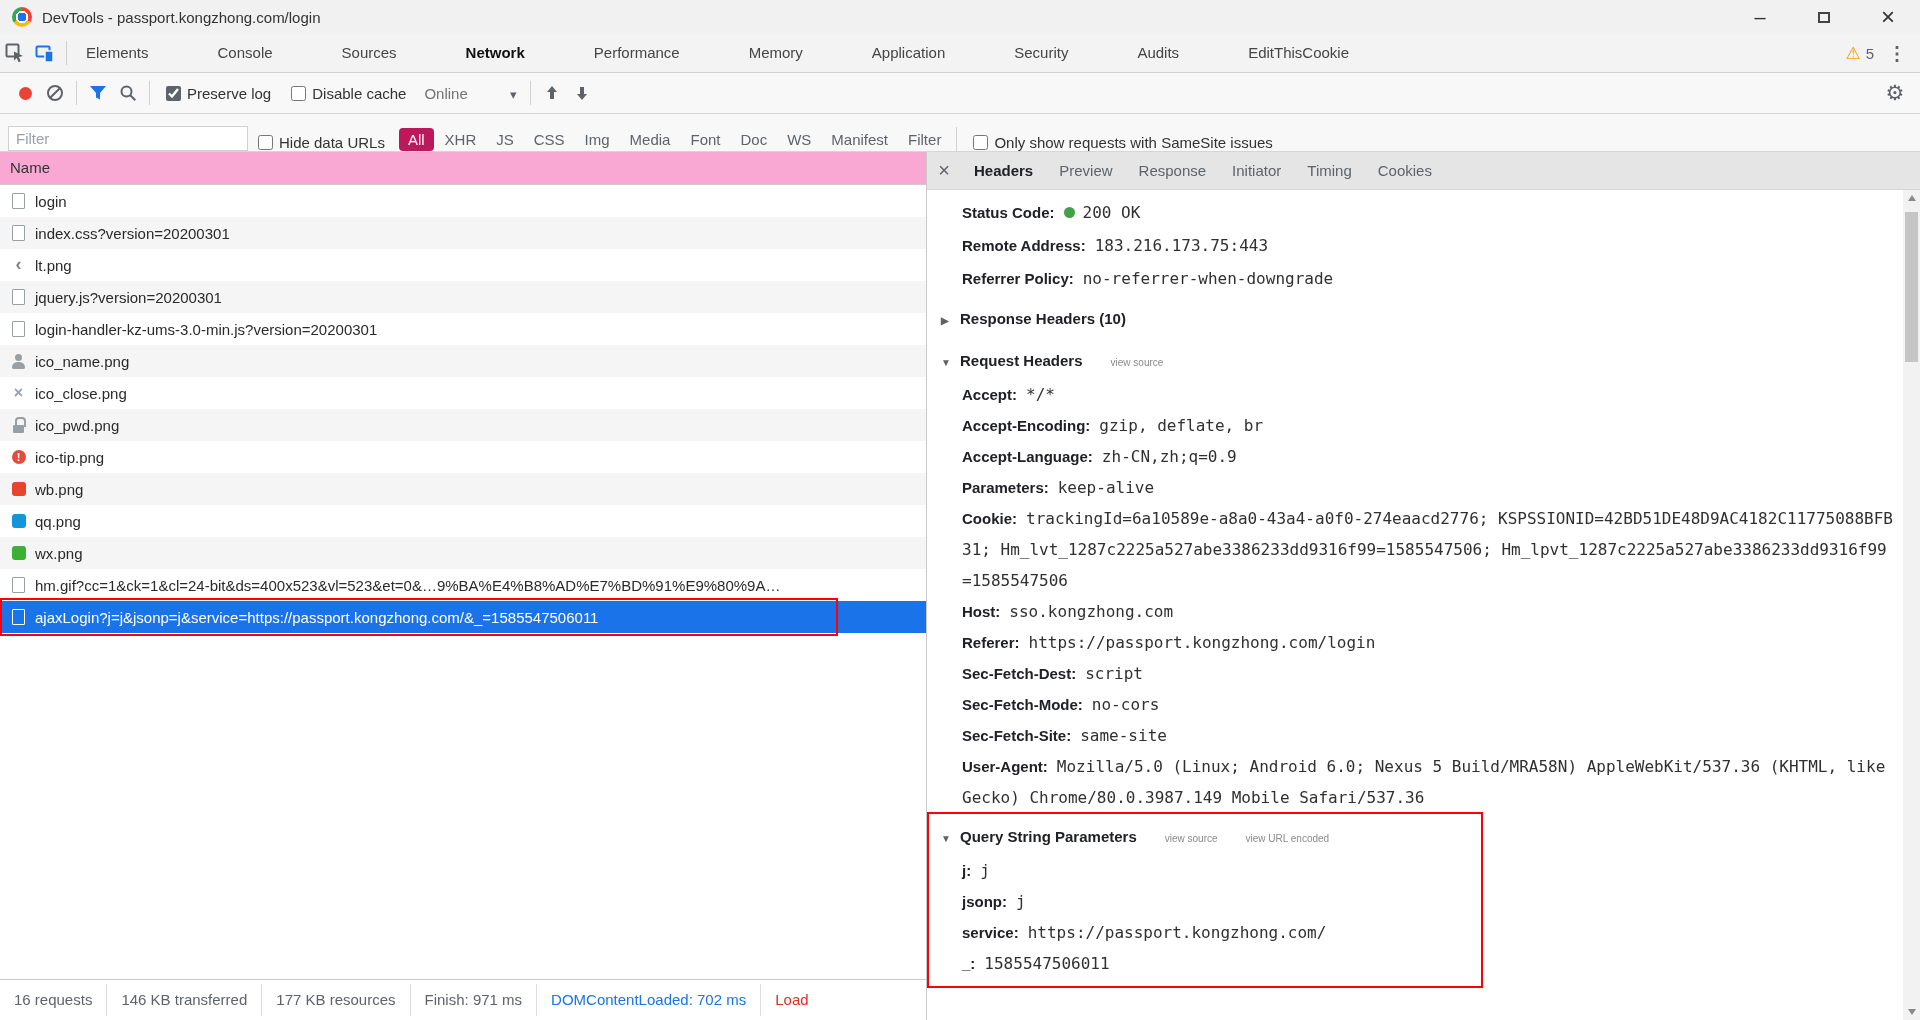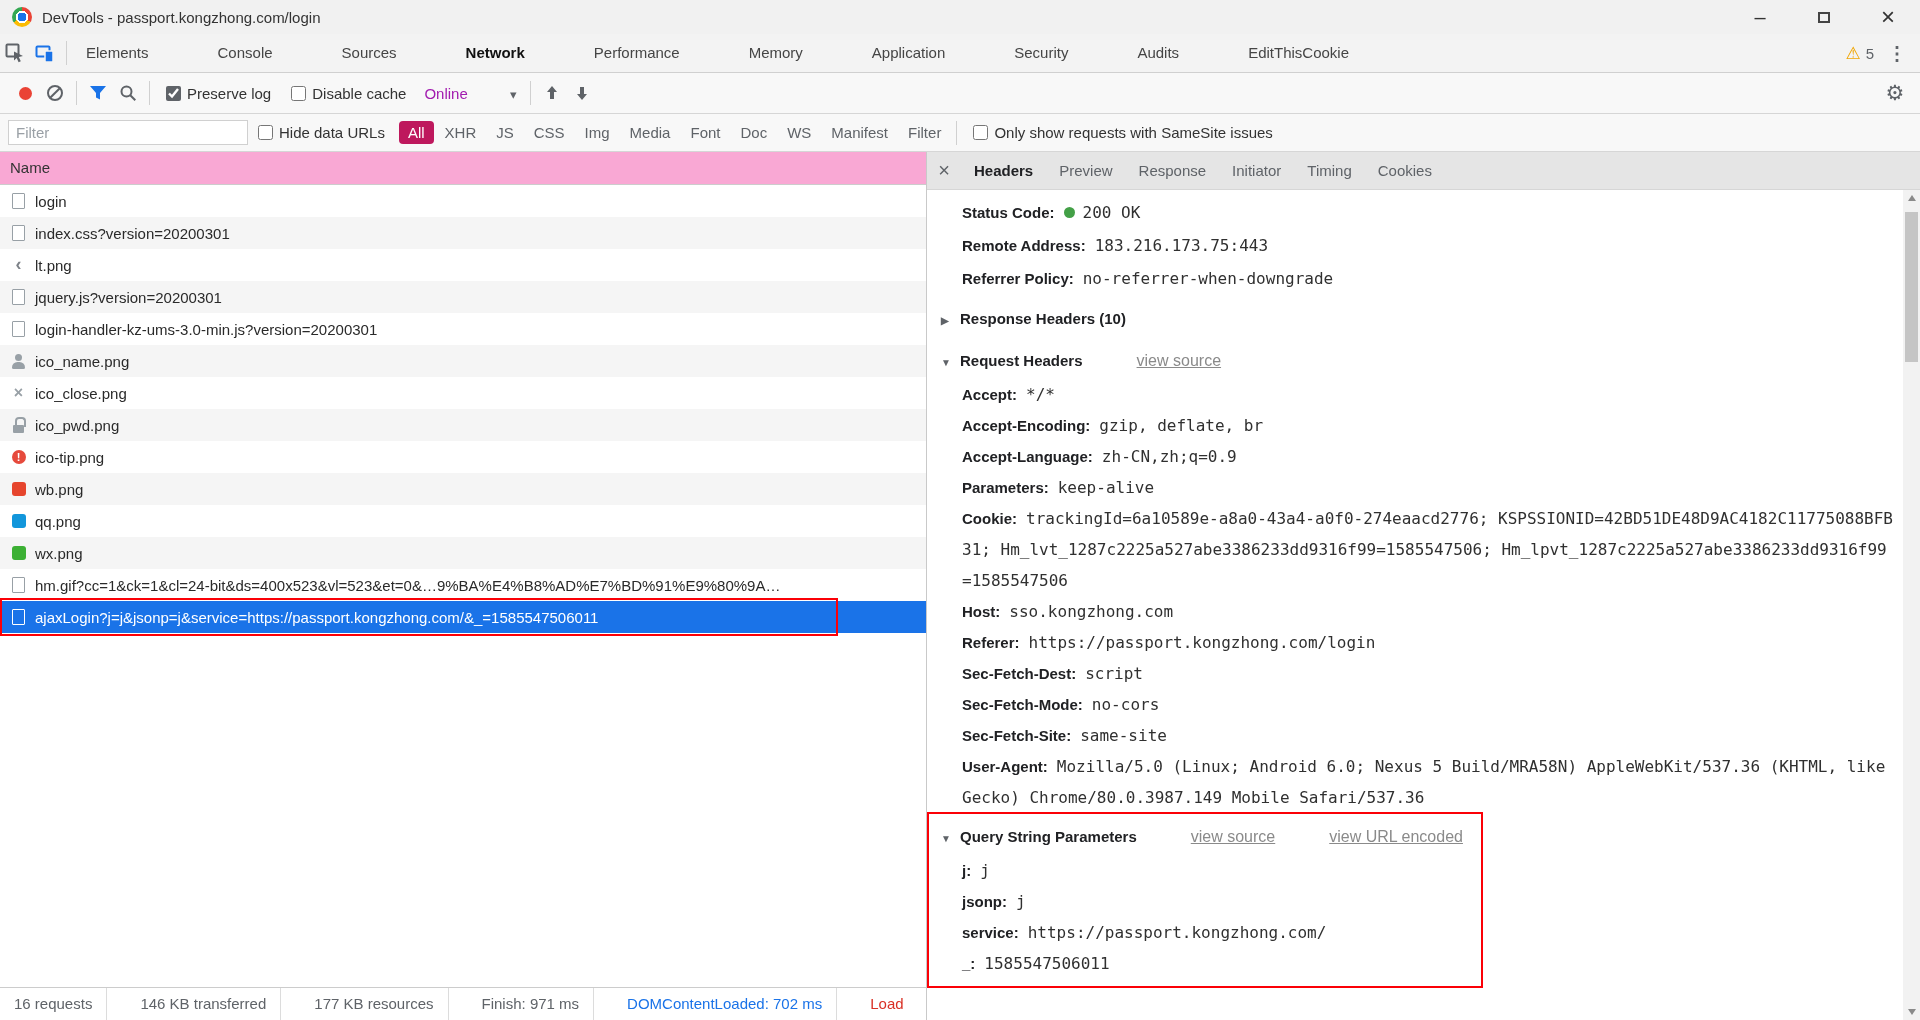--- a/index.html
+++ b/index.html
@@ -28,27 +28,27 @@
   .tab-right { margin-left:auto; display:flex; align-items:center; padding-right:8px; }
   .warn-badge { display:flex; align-items:center; gap:5px; font-size:15px; color:#5f6368; padding:0 8px; }
   .warn-tri::before { content:"⚠"; color:var(--warning-yellow); font-size:17px; }
   .kebab::before { content:"⋮"; font-size:19px; font-weight:bold; color:#5f6368; }
 
   
   .nettoolbar { height:41px; background:#f8f8f8; border-bottom:1px solid #d6d6d6; display:flex; align-items:center; padding:0 10px; }
   .record-dot { width:13px; height:13px; border-radius:50%; background:var(--record-red); }
   .check-group { display:flex; align-items:center; gap:6px; margin:0 10px; font-size:15px; color:#333; white-space:nowrap; }
   input[type=checkbox] { width:15px; height:15px; accent-color:#5f6368; }
-  .throttle { display:flex; align-items:center; justify-content:space-between; width:92px; margin:8px 8px; font-size:15px; color:#a21caf; }
+  .throttle { display:flex; align-items:center; justify-content:space-between; width:92px; margin:8px 8px; font-size:15px; color:#737373; }
   .caret::before { content:"▾"; color:#5f6368; font-size:13px; }
   .gear { margin-left:auto; }
   .gear::before { content:"⚙"; font-size:21px; color:#5f6368; }
 
   
-  .filterbar { height:38px; background:#f8f8f8; border-bottom:1px solid #d6d6d6; display:flex; align-items:center; padding:0 8px; }
+  .filterbar { height:38px; background:#f8f8f8; border-bottom:1px solid #d6d6d6; display:flex; align-items:flex-end; padding:0 8px; }
   .filter-input { width:240px; height:25px; border:1px solid #d0d0d0; background:#fff; font-size:15px;
     padding:0 7px; color:#202124; font-family:"Liberation Sans", sans-serif; }
   .filter-input::placeholder { color:#9aa0a6; }
   .chips { display:flex; align-items:center; gap:2px; margin-left:4px; }
   .chip { font-size:15px; color:#5f6368; padding:3px 9px; border-radius:4px; white-space:nowrap; }
   .chip.active { background:#be185d; color:#fff; }
 
   
   .content { display:flex; height:868px; position:relative; }
 
@@ -73,21 +73,21 @@
   .ficon.person::after { content:""; position:absolute; bottom:1px; left:2px; width:13px; height:7px; border-radius:7px 7px 2px 2px; background:#98a0a6; }
   .ficon.close::before { content:"×"; font-size:16px; font-weight:bold; color:#98a0a6; line-height:1; }
   .ficon.lock::before { content:""; position:absolute; top:0; left:5px; width:7px; height:8px;
     border:2px solid #98a0a6; border-bottom:none; border-radius:4px 4px 0 0; }
   .ficon.lock::after { content:""; position:absolute; bottom:1px; left:3px; width:11px; height:8px; background:#98a0a6; border-radius:1px; }
   .ficon.alert::before { content:"!"; width:14px; height:14px; border-radius:50%; background:#e64a3c; color:#fff;
     font-size:11px; font-weight:bold; display:flex; align-items:center; justify-content:center; }
   .ficon.brand::before { content:""; width:14px; height:14px; border-radius:3px; background:var(--brand,#888); }
 
   
-  .summary-bar { height:33px; border-top:1px solid #ccc; display:flex; align-items:center; overflow:hidden;gap:19px; }
+  .summary-bar { height:41px; border-top:1px solid #ccc; display:flex; align-items:center; overflow:hidden; }
   .sum-item { padding:0 14px; border-right:1px solid #dcdcdc; color:#5f6368; font-size:15px;
     line-height:32px; white-space:nowrap; }
   .sum-item:last-child { border-right:none; }
   .sum-item.blue { color:var(--accent-blue); }
   .sum-item.red { color:var(--load-red); }
 
   
   .right-pane { flex:1; border-left:1px solid #c9c9c9; position:relative; display:flex; flex-direction:column; }
   .detail-tabs { height:38px; border-bottom:1px solid #d6d6d6; background:#e5e5e5; display:flex; align-items:center; }
   .close-x { width:34px; display:flex; align-items:center; justify-content:center; }
@@ -103,21 +103,21 @@
   .hlabel { font-weight:bold; color:#202124; margin-right:9px; }
   .hvalue { font-family:"DejaVu Sans Mono", monospace; font-size:16px; color:#303030; }
   .status-dot { display:inline-block; width:11px; height:11px; border-radius:50%;
     background:var(--status-green); margin-right:8px; }
 
   .section { margin-top:8px; }
   .section-header { padding-left:14px; line-height:32px; font-size:15px; font-weight:bold; color:#202124; }
   .tri { display:inline-block; font-size:10px; color:#5f6368; margin-right:7px; width:12px; }
   .section.collapsed .tri::before { content:"▶"; }
   .section:not(.collapsed) .tri::before { content:"▼"; }
-  .sec-link { font-weight:normal; color:#8a8a8a; font-size:16px; margin-left:54px;text-decoration:underline; }
+  .sec-link { font-weight:normal; color:#8a8a8a; font-size:10px; margin-left:28px; }
   .section.annotated { position:relative; }
   .qsp-annotation { position:absolute; left:0; top:-9px; width:556px; height:176px;
     border:2.5px solid var(--annotation-red); pointer-events:none; z-index:3; }
 
   
   .scrollbar { position:absolute; top:38px; right:0; bottom:0; width:17px; background:#f2f2f2; z-index:4; }
   .sb-btn { position:absolute; left:0; width:17px; height:17px; display:flex; align-items:center; justify-content:center; }
   .sb-btn.up { top:0; }
   .sb-btn.down { bottom:0; }
   .sb-btn.up::before { content:""; border:4px solid rgba(0,0,0,0); border-bottom:6px solid #8a8a8a; margin-top:-5px; }

